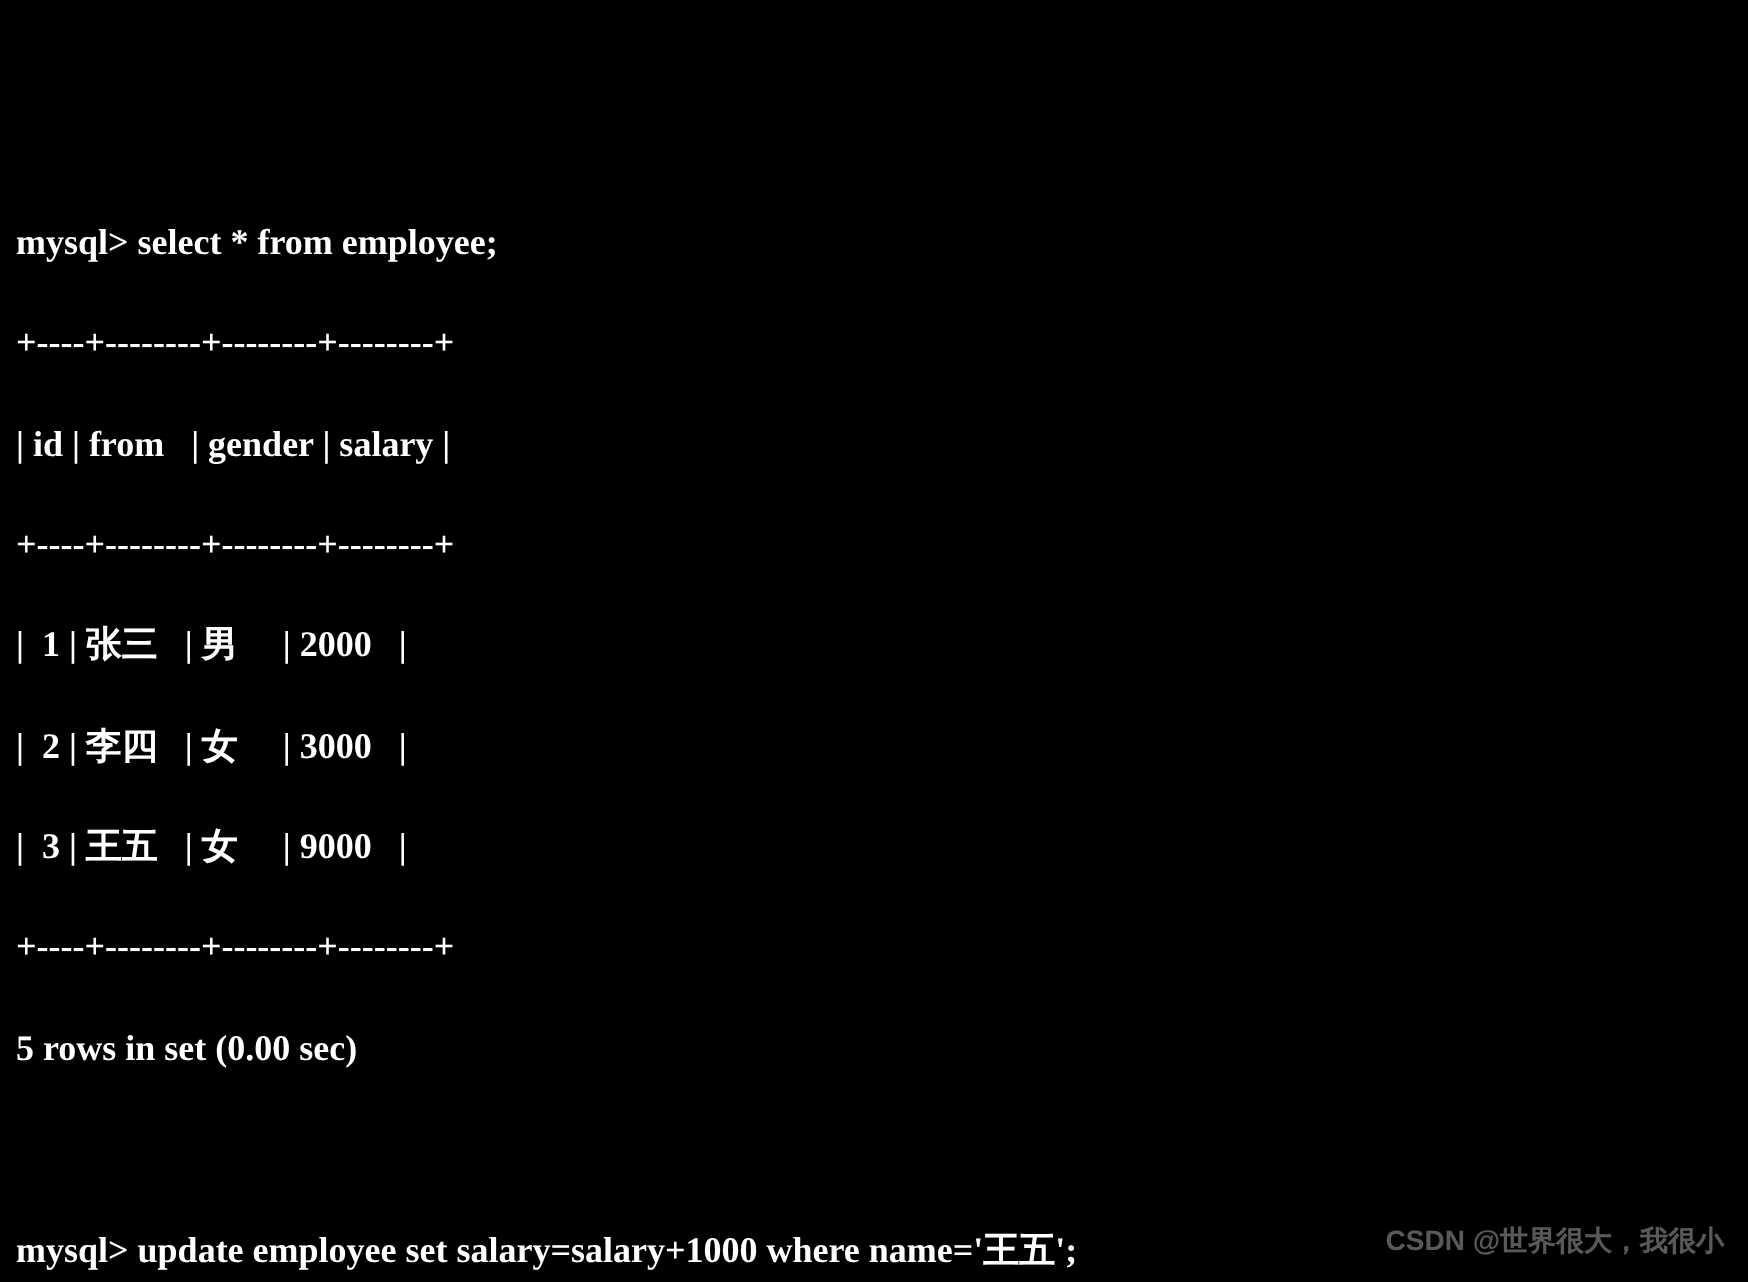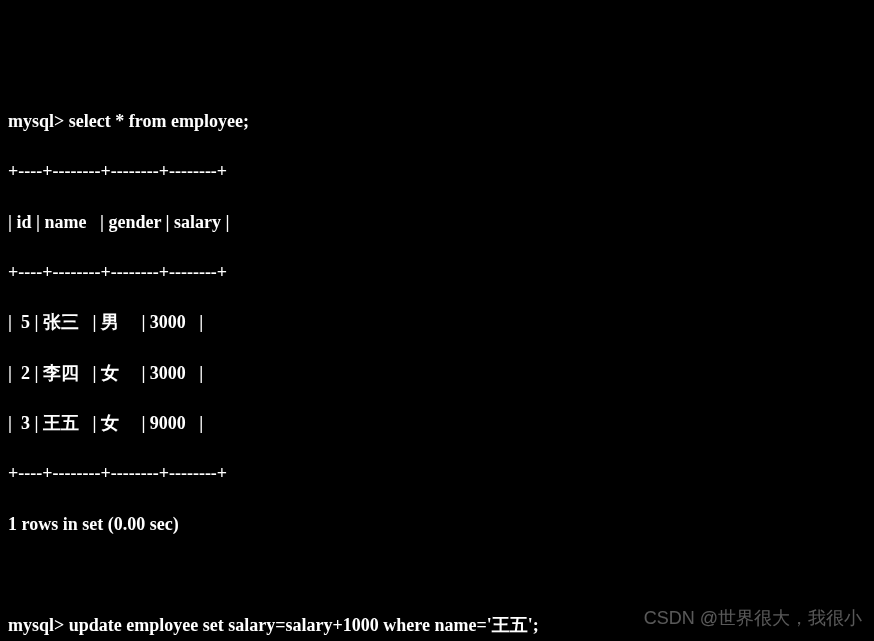--- a/index.html
+++ b/index.html
@@ -23,39 +23,39 @@
       white-space: pre;
     }
     .line {
       white-space: pre;
     }
     .watermark {
       position: absolute;
       bottom: 10px;
       right: 12px;
       color: rgba(255,255,255,0.35);
-      font-size: 18px;
+      font-size: 14px;
       font-family: sans-serif;
-      font-weight: normal;
+      font-weight: bold;
     }
   </style>
 </head>
 <body>
 
 
 
 <div class="line"><span>mysql&gt; </span><span>select * from employee;</span></div>
 <div class="line">+----+--------+--------+--------+</div>
-<div class="line">| id | name   | gender | salary |</div>
+<div class="line">| id | from   | gender | salary |</div>
 <div class="line">+----+--------+--------+--------+</div>
-<div class="line">|  5 | 张三   | 男     | 3000   |</div>
+<div class="line">|  1 | 张三   | 男     | 2000   |</div>
 <div class="line">|  2 | 李四   | 女     | 3000   |</div>
 <div class="line">|  3 | 王五   | 女     | 9000   |</div>
 <div class="line">+----+--------+--------+--------+</div>
-<div class="line">1 rows in set (0.00 sec)</div>
+<div class="line">5 rows in set (0.00 sec)</div>
 <div class="line"> </div>
 <div class="line"><span>mysql&gt; </span><span>update employee set salary=salary+1000 where name='王五';</span></div>
 
 
 
 
 
 
 
 

